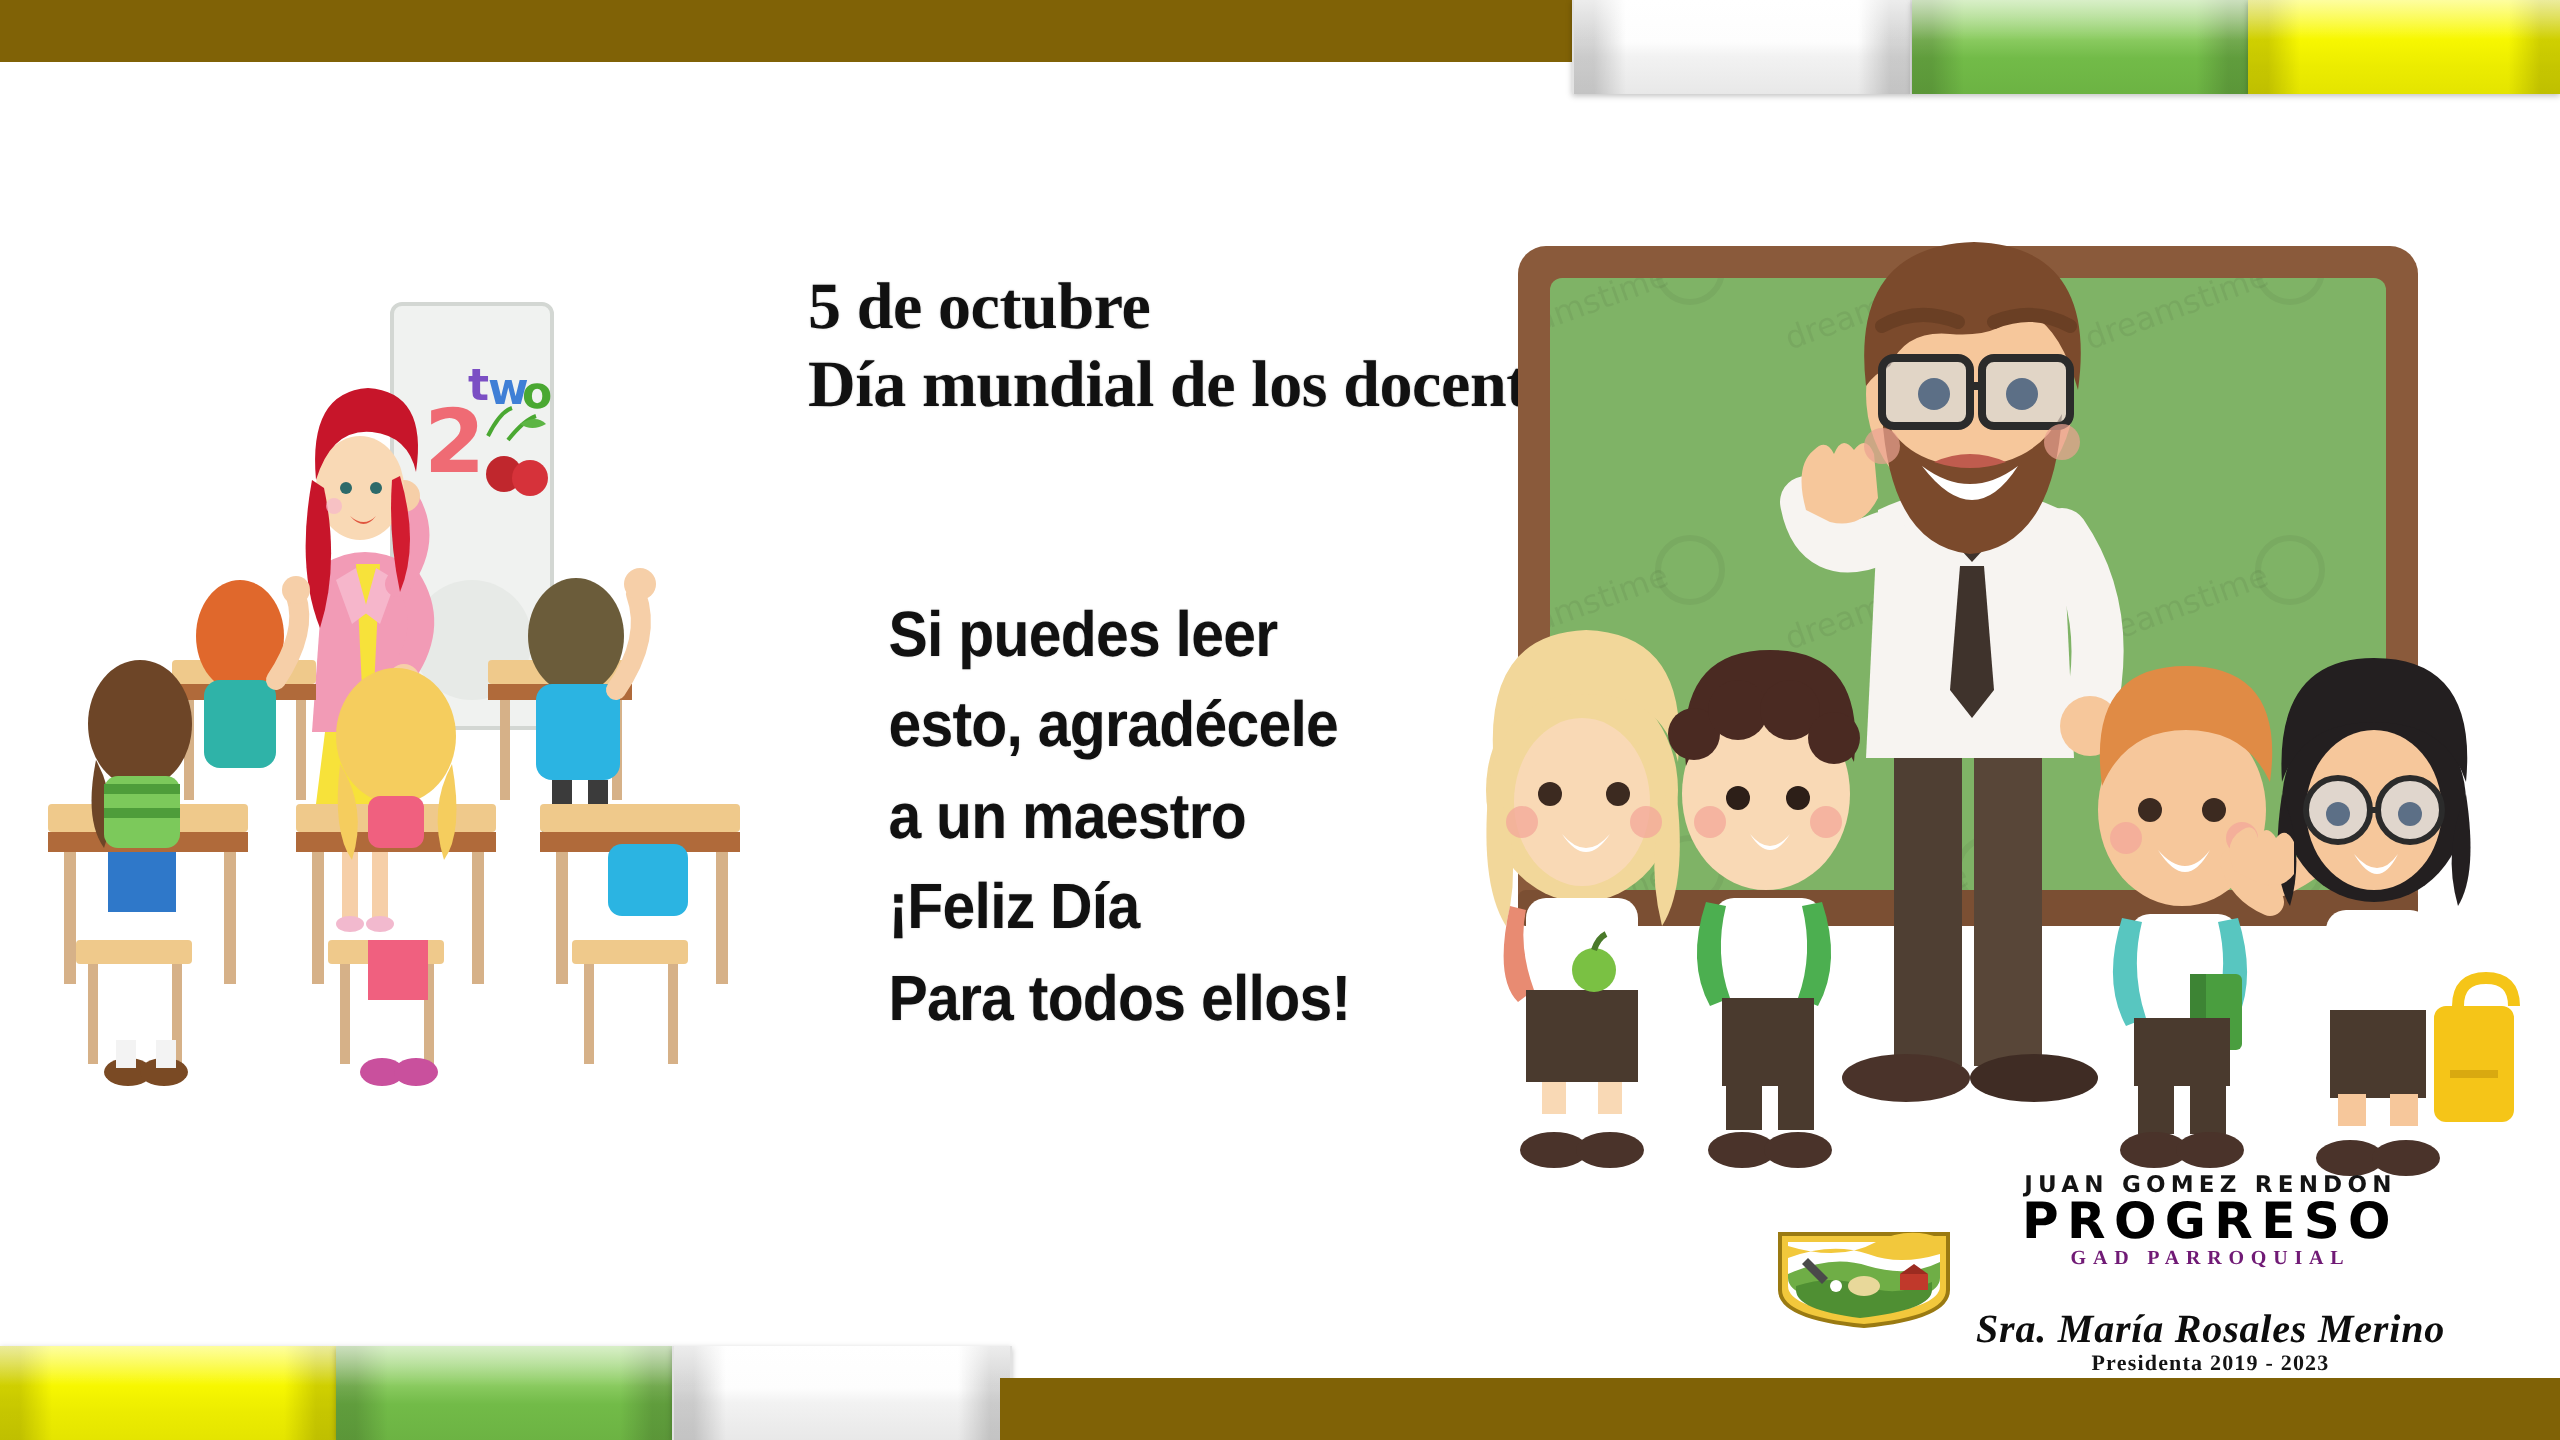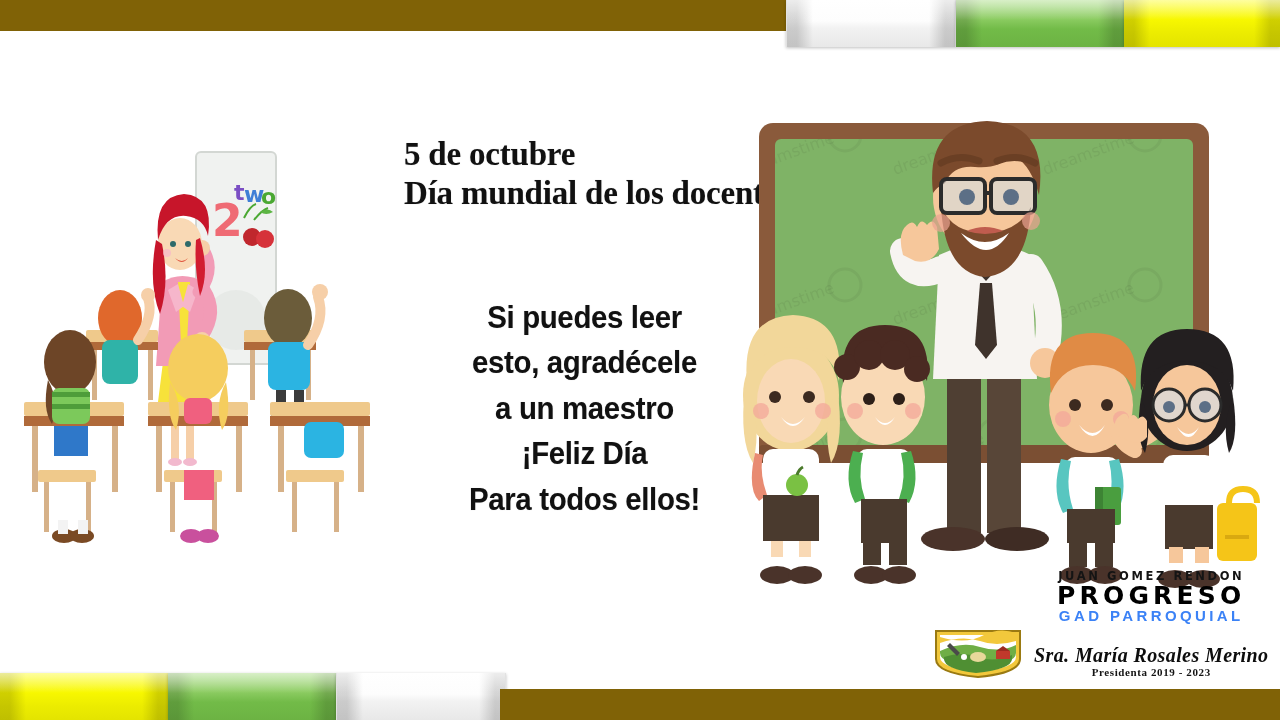--- a/index.html
+++ b/index.html
@@ -78,21 +78,21 @@
     text-shadow: 0 0 1px rgba(120,120,120,0.45);
   }
   .heading-line.l1 { font-size: 33px; }
   .heading-line.l2 { font-size: 33px; }
 
   .message-block {
     position: absolute;
     left: 432px;
     top: 295px;
     width: 305px;
-    text-align: center;
+    text-align: left;
   }
   .message-line {
     font-family: "Liberation Sans Narrow", "Liberation Sans", sans-serif;
     font-weight: bold;
     font-size: 32px;
     line-height: 1.42;
     color: #111111;
     transform: scaleX(0.92);
     letter-spacing: -0.4px;
     text-shadow: 0 0 1px rgba(130,130,130,0.4);
@@ -112,26 +112,26 @@
   .right-art {
     left: 735px;
     top: 105px;
     width: 530px;
     height: 495px;
   }
 
   
   .footer-logo {
     position: absolute;
-    left: 930px;
+    left: 884px;
     top: 597px;
     width: 332px;
     height: 82px;
     display: flex;
-    align-items: flex-end;
+    align-items: center;
   }
   .crest {
     width: 96px;
     height: 52px;
     flex: 0 0 auto;
     margin-top: 2px;
   }
   .logo-text {
     margin-left: 8px;
     flex: 1 1 auto;
@@ -147,25 +147,25 @@
   }
   .logo-mid {
     font-family: "DejaVu Sans", sans-serif;
     font-weight: bold;
     font-size: 25px;
     letter-spacing: 4.2px;
     color: #000000;
     line-height: 1.02;
   }
   .logo-bot {
-    font-family: Liberation Sans, sans-serif;
-    font-weight: bold;
-    font-size: 15px;
+    font-family: Liberation Serif, serif;
+    font-weight: bold;
+    font-size: 10px;
     letter-spacing: 3.4px;
-    color: #3b82f6;
+    color: #701a75;
     line-height: 1.1;
   }
   .signature {
     margin-top: 20px;
     font-family: "Liberation Serif", "DejaVu Serif", serif;
     font-style: italic;
     font-weight: bold;
     font-size: 20px;
     color: #0d0d0d;
     line-height: 1.05;

